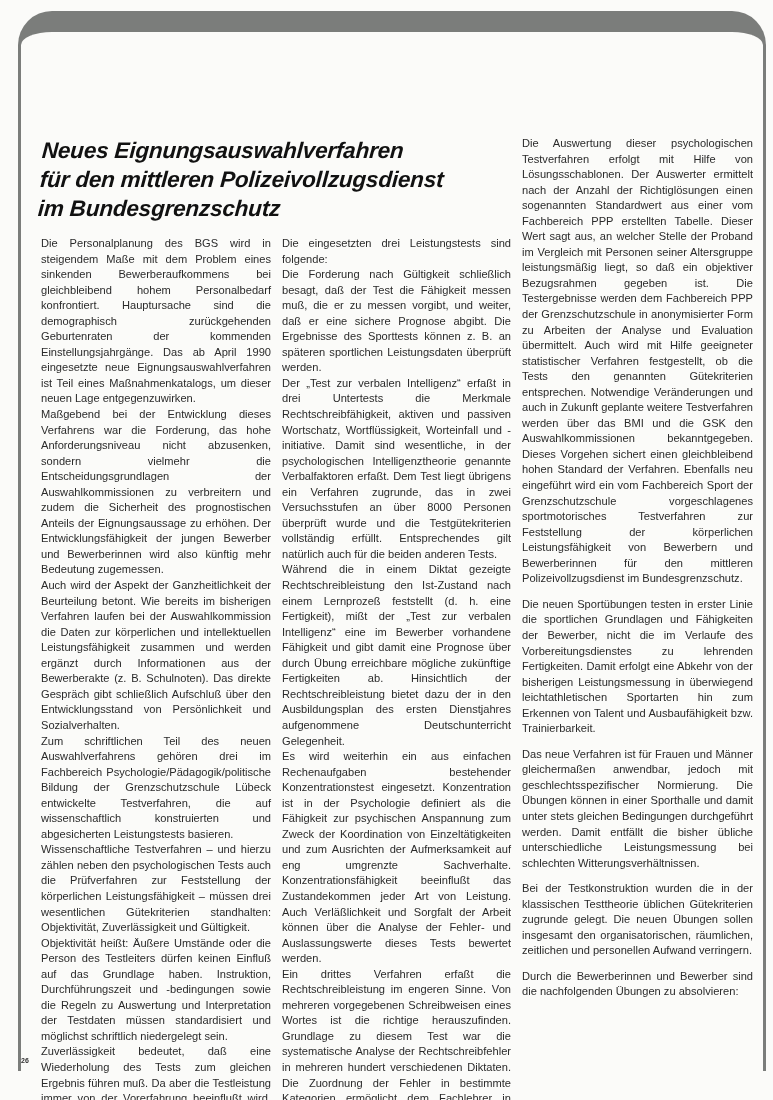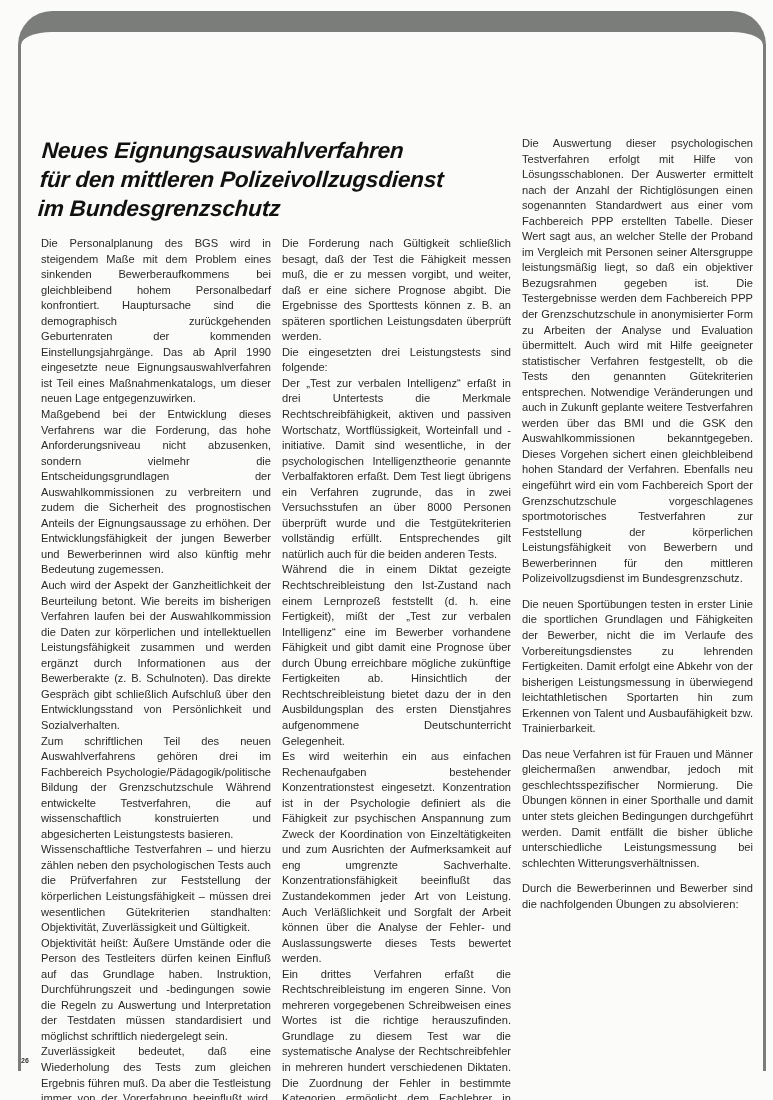--- a/index.html
+++ b/index.html
@@ -39,35 +39,36 @@
 <h1 class="title" style="margin:0;">
   <div>Neues Eignungsauswahlverfahren</div>
   <div>für den mittleren Polizeivollzugsdienst</div>
   <div>im Bundesgrenzschutz</div>
 </h1>
 
 <div class="col c1">
   <p>Die Personalplanung des BGS wird in steigendem Maße mit dem Problem eines sinkenden Bewerberaufkommens bei gleichbleibend hohem Personalbedarf konfrontiert. Hauptursache sind die demographisch zurückgehenden Geburtenraten der kommenden Einstellungsjahrgänge. Das ab April 1990 eingesetzte neue Eignungsauswahlverfahren ist Teil eines Maßnahmenkatalogs, um dieser neuen Lage entgegenzuwirken.</p>
   <p>Maßgebend bei der Entwicklung dieses Verfahrens war die Forderung, das hohe Anforderungsniveau nicht abzusenken, sondern vielmehr die Entscheidungsgrundlagen der Auswahlkommissionen zu verbreitern und zudem die Sicherheit des prognostischen Anteils der Eignungsaussage zu erhöhen. Der Entwicklungsfähigkeit der jungen Bewerber und Bewerberinnen wird also künftig mehr Bedeutung zugemessen.</p>
   <p>Auch wird der Aspekt der Ganzheitlichkeit der Beurteilung betont. Wie bereits im bisherigen Verfahren laufen bei der Auswahlkommission die Daten zur körperlichen und intellektuellen Leistungsfähigkeit zusammen und werden ergänzt durch Informationen aus der Bewerberakte (z. B. Schulnoten). Das direkte Gespräch gibt schließlich Aufschluß über den Entwicklungsstand von Persönlichkeit und Sozialverhalten.</p>
-  <p>Zum schriftlichen Teil des neuen Auswahlverfahrens gehören drei im Fachbereich Psychologie/Pädagogik/politische Bildung der Grenzschutzschule Während entwickelte Testverfahren, die auf wissenschaftlich konstruierten und abgesicherten Leistungstests basieren.</p>
+  <p>Zum schriftlichen Teil des neuen Auswahlverfahrens gehören drei im Fachbereich Psychologie/Pädagogik/politische Bildung der Grenzschutzschule Lübeck entwickelte Testverfahren, die auf wissenschaftlich konstruierten und abgesicherten Leistungstests basieren.</p>
   <p>Wissenschaftliche Testverfahren – und hierzu zählen neben den psychologischen Tests auch die Prüfverfahren zur Feststellung der körperlichen Leistungsfähigkeit – müssen drei wesentlichen Gütekriterien standhalten: Objektivität, Zuverlässigkeit und Gültigkeit.</p>
   <p>Objektivität heißt: Äußere Umstände oder die Person des Testleiters dürfen keinen Einfluß auf das Grundlage haben. Instruktion, Durchführungszeit und -bedingungen sowie die Regeln zu Auswertung und Interpretation der Testdaten müssen standardisiert und möglichst schriftlich niedergelegt sein.</p>
   <p>Zuverlässigkeit bedeutet, daß eine Wiederholung des Tests zum gleichen Ergebnis führen muß. Da aber die Testleistung immer von der Vorerfahrung beeinflußt wird, vergleicht man entweder die Werte zweier genügend großer Stichproben oder</p>
 </div>
 
 <div class="col c2">
+  <p>Die eingesetzten drei Leistungstests sind folgende:</p>
   <p>Die Forderung nach Gültigkeit schließlich besagt, daß der Test die Fähigkeit messen muß, die er zu messen vorgibt, und weiter, daß er eine sichere Prognose abgibt. Die Ergebnisse des Sporttests können z. B. an späteren sportlichen Leistungsdaten überprüft werden.</p>
-  <p>Die eingesetzten drei Leistungstests sind folgende:</p>
   <p>Der „Test zur verbalen Intelligenz“ erfaßt in drei Untertests die Merkmale Rechtschreibfähigkeit, aktiven und passiven Wortschatz, Wortflüssigkeit, Worteinfall und -initiative. Damit sind wesentliche, in der psychologischen Intelligenztheorie genannte Verbalfaktoren erfaßt. Dem Test liegt übrigens ein Verfahren zugrunde, das in zwei Versuchsstufen an über 8000 Personen überprüft wurde und die Testgütekriterien vollständig erfüllt. Entsprechendes gilt natürlich auch für die beiden anderen Tests.</p>
   <p>Während die in einem Diktat gezeigte Rechtschreibleistung den Ist-Zustand nach einem Lernprozeß feststellt (d. h. eine Fertigkeit), mißt der „Test zur verbalen Intelligenz“ eine im Bewerber vorhandene Fähigkeit und gibt damit eine Prognose über durch Übung erreichbare mögliche zukünftige Fertigkeiten ab. Hinsichtlich der Rechtschreibleistung bietet dazu der in den Ausbildungsplan des ersten Dienstjahres aufgenommene Deutschunterricht Gelegenheit.</p>
   <p>Es wird weiterhin ein aus einfachen Rechenaufgaben bestehender Konzentrationstest eingesetzt. Konzentration ist in der Psychologie definiert als die Fähigkeit zur psychischen Anspannung zum Zweck der Koordination von Einzeltätigkeiten und zum Ausrichten der Aufmerksamkeit auf eng umgrenzte Sachverhalte. Konzentrationsfähigkeit beeinflußt das Zustandekommen jeder Art von Leistung. Auch Verläßlichkeit und Sorgfalt der Arbeit können über die Analyse der Fehler- und Auslassungswerte dieses Tests bewertet werden.</p>
   <p>Ein drittes Verfahren erfaßt die Rechtschreibleistung im engeren Sinne. Von mehreren vorgegebenen Schreibweisen eines Wortes ist die richtige herauszufinden. Grundlage zu diesem Test war die systematische Analyse der Rechtschreibfehler in mehreren hundert verschiedenen Diktaten. Die Zuordnung der Fehler in bestimmte Kategorien ermöglicht dem Fachlehrer in Deutsch gezielte Hilfe.</p>
 </div>
 
 <div class="col c3">
   <p>Die Auswertung dieser psychologischen Testverfahren erfolgt mit Hilfe von Lösungsschablonen. Der Auswerter ermittelt nach der Anzahl der Richtiglösungen einen sogenannten Standardwert aus einer vom Fachbereich PPP erstellten Tabelle. Dieser Wert sagt aus, an welcher Stelle der Proband im Vergleich mit Personen seiner Altersgruppe leistungsmäßig liegt, so daß ein objektiver Bezugsrahmen gegeben ist. Die Testergebnisse werden dem Fachbereich PPP der Grenzschutzschule in anonymisierter Form zu Arbeiten der Analyse und Evaluation übermittelt. Auch wird mit Hilfe geeigneter statistischer Verfahren festgestellt, ob die Tests den genannten Gütekriterien entsprechen. Notwendige Veränderungen und auch in Zukunft geplante weitere Testverfahren werden über das BMI und die GSK den Auswahlkommissionen bekanntgegeben. Dieses Vorgehen sichert einen gleichbleibend hohen Standard der Verfahren. Ebenfalls neu eingeführt wird ein vom Fachbereich Sport der Grenzschutzschule vorgeschlagenes sportmotorisches Testverfahren zur Feststellung der körperlichen Leistungsfähigkeit von Bewerbern und Bewerberinnen für den mittleren Polizeivollzugsdienst im Bundesgrenzschutz.</p>
   <p class="gap">Die neuen Sportübungen testen in erster Linie die sportlichen Grundlagen und Fähigkeiten der Bewerber, nicht die im Verlaufe des Vorbereitungsdienstes zu lehrenden Fertigkeiten. Damit erfolgt eine Abkehr von der bisherigen Leistungsmessung in überwiegend leichtathletischen Sportarten hin zum Erkennen von Talent und Ausbaufähigkeit bzw. Trainierbarkeit.</p>
   <p class="gap">Das neue Verfahren ist für Frauen und Männer gleichermaßen anwendbar, jedoch mit geschlechtsspezifischer Normierung. Die Übungen können in einer Sporthalle und damit unter stets gleichen Bedingungen durchgeführt werden. Damit entfällt die bisher übliche unterschiedliche Leistungsmessung bei schlechten Witterungsverhältnissen.</p>
+  <p class="gap">Bei der Testkonstruktion wurden die in der klassischen Testtheorie üblichen Gütekriterien zugrunde gelegt. Die neuen Übungen sollen insgesamt den organisatorischen, räumlichen, zeitlichen und personellen Aufwand verringern.</p>
   <p class="gap">Durch die Bewerberinnen und Bewerber sind die nachfolgenden Übungen zu absolvieren:</p>
 </div>
 
 <div class="pagenum">26</div>
 
 </body></html>

